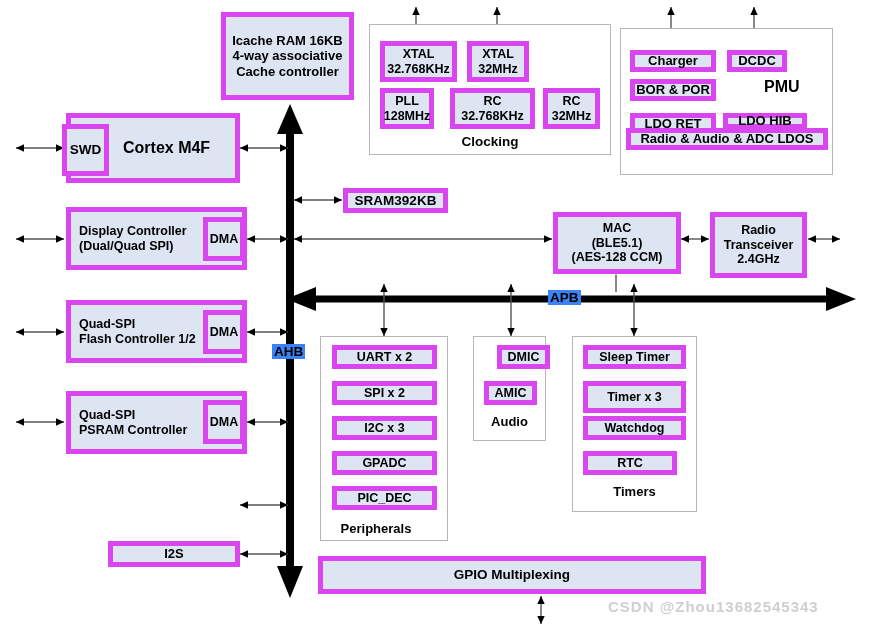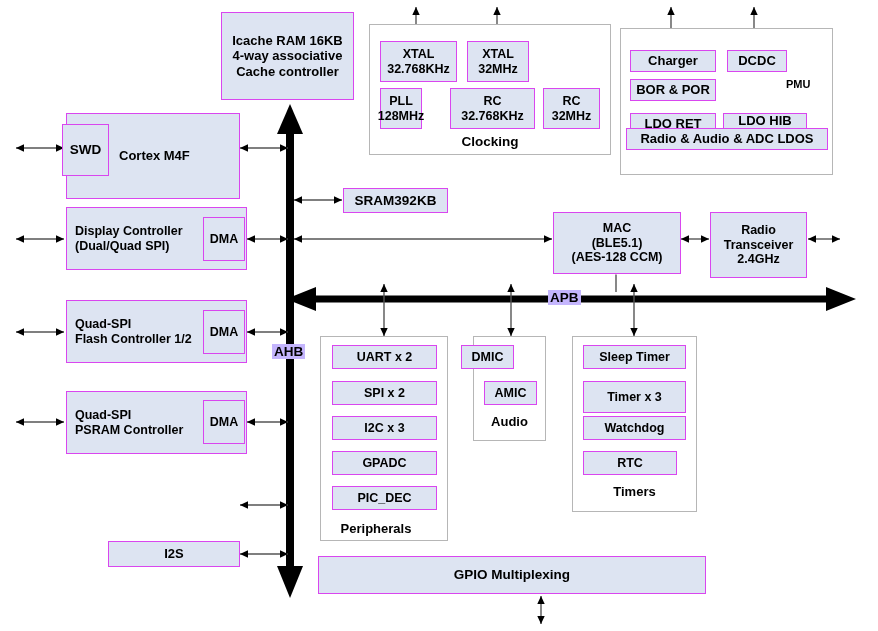--- a/index.html
+++ b/index.html
@@ -2,21 +2,21 @@
 <html><head>
 <meta charset="utf-8">
 <style>
   html,body{margin:0;padding:0;background:#ffffff;}
   body{width:878px;height:631px;font-family:"Liberation Sans",sans-serif;}
   #canvas{position:relative;width:878px;height:631px;overflow:hidden;background:#fff;}
 
   .blk{
     position:absolute;
     background:#dde4f2;
-    border:1px solid #d946ef;
+    border:5px solid #d946ef;
     box-sizing:border-box;
     display:flex;align-items:center;justify-content:center;
     text-align:center;
     font-weight:bold;
     color:#000;
     line-height:1.18;
     white-space:pre-line;
   }
   .grp{
     position:absolute;
@@ -25,21 +25,21 @@
     box-sizing:border-box;
   }
   .grplabel{
     position:absolute;
     font-weight:bold;
     color:#000;
     text-align:center;
     white-space:nowrap;
   }
   .buslabel{
-    position:absolute;font-weight:bold;color:#000;background:#c4b5fd;
+    position:absolute;font-weight:bold;color:#000;background:#3b82f6;
     padding:0 2px;white-space:nowrap;
   }
   .wm{
     position:absolute;color:#cfcfcf;font-weight:bold;
     letter-spacing:1px;white-space:nowrap;
   }
   .lbl-left{justify-content:flex-start;padding-left:8px;text-align:left;}
 </style>
 </head>
 <body>
@@ -134,38 +134,38 @@
 
   <div class="blk" style="left:221px;top:12px;width:133px;height:88px;font-size:13px;">Icache RAM 16KB
 4-way associative
 Cache controller</div>
 
   <div class="grp" style="left:369px;top:24px;width:242px;height:131px;"></div>
   <div class="blk" style="left:380px;top:41px;width:77px;height:41px;font-size:12.5px;">XTAL
 32.768KHz</div>
   <div class="blk" style="left:467px;top:41px;width:62px;height:41px;font-size:12.5px;">XTAL
 32MHz</div>
-  <div class="blk" style="left:380px;top:88px;width:42px;height:41px;font-size:12.5px;text-align:center;">PLL
+  <div class="blk" style="left:380px;top:88px;width:54px;height:41px;font-size:12.5px;text-align:center;">PLL
 128MHz</div>
   <div class="blk" style="left:450px;top:88px;width:85px;height:41px;font-size:12.5px;">RC
 32.768KHz</div>
   <div class="blk" style="left:543px;top:88px;width:57px;height:41px;font-size:12.5px;">RC
 32MHz</div>
   <div class="grplabel" style="left:369px;top:134px;width:242px;font-size:13.5px;">Clocking</div>
 
   <div class="grp" style="left:620px;top:28px;width:213px;height:147px;"></div>
   <div class="blk" style="left:630px;top:50px;width:86px;height:22px;font-size:13px;">Charger</div>
   <div class="blk" style="left:727px;top:50px;width:60px;height:22px;font-size:13px;">DCDC</div>
   <div class="blk" style="left:630px;top:79px;width:86px;height:22px;font-size:13px;">BOR &amp; POR</div>
   <div class="blk" style="left:630px;top:113px;width:86px;height:22px;font-size:13px;">LDO RET</div>
   <div class="blk" style="left:723px;top:113px;width:84px;height:16px;font-size:13px;">LDO HIB</div>
   <div class="blk" style="left:626px;top:128px;width:202px;height:22px;font-size:13px;">Radio &amp; Audio &amp; ADC LDOS</div>
-  <div class="grplabel" style="left:786px;top:78px;font-size:11px;">PMU</div>
-
-  <div class="blk" style="left:66px;top:113px;width:174px;height:86px;font-size:13px;justify-content:flex-start;padding-left:52px;">Cortex M4F</div>
+  <div class="grplabel" style="left:764px;top:78px;font-size:16px;">PMU</div>
+
+  <div class="blk" style="left:66px;top:113px;width:174px;height:70px;font-size:16px;justify-content:flex-start;padding-left:52px;">Cortex M4F</div>
   <div class="blk" style="left:62px;top:124px;width:47px;height:52px;font-size:13.5px;">SWD</div>
 
   <div class="blk lbl-left" style="left:66px;top:207px;width:181px;height:63px;font-size:12.5px;">Display Controller
 (Dual/Quad SPI)</div>
   <div class="blk" style="left:203px;top:217px;width:42px;height:44px;font-size:12.5px;">DMA</div>
 
   <div class="blk lbl-left" style="left:66px;top:300px;width:181px;height:63px;font-size:12.5px;">Quad-SPI
 Flash Controller 1/2</div>
   <div class="blk" style="left:203px;top:310px;width:42px;height:44px;font-size:12.5px;">DMA</div>
 
@@ -188,30 +188,31 @@
 
   <div class="grp" style="left:320px;top:336px;width:128px;height:205px;"></div>
   <div class="blk" style="left:332px;top:345px;width:105px;height:24px;font-size:12.5px;">UART x 2</div>
   <div class="blk" style="left:332px;top:381px;width:105px;height:24px;font-size:12.5px;">SPI x 2</div>
   <div class="blk" style="left:332px;top:416px;width:105px;height:24px;font-size:12.5px;">I2C x 3</div>
   <div class="blk" style="left:332px;top:451px;width:105px;height:24px;font-size:12.5px;">GPADC</div>
   <div class="blk" style="left:332px;top:486px;width:105px;height:24px;font-size:12.5px;">PIC_DEC</div>
   <div class="grplabel" style="left:320px;top:521px;width:112px;font-size:13px;">Peripherals</div>
 
   <div class="grp" style="left:473px;top:336px;width:73px;height:105px;"></div>
-  <div class="blk" style="left:461px;top:345px;width:53px;height:24px;font-size:12.5px;">DMIC</div>
+  <div class="blk" style="left:497px;top:345px;width:53px;height:24px;font-size:12.5px;">DMIC</div>
   <div class="blk" style="left:484px;top:381px;width:53px;height:24px;font-size:12.5px;">AMIC</div>
   <div class="grplabel" style="left:473px;top:414px;width:73px;font-size:13px;">Audio</div>
 
   <div class="grp" style="left:572px;top:336px;width:125px;height:176px;"></div>
   <div class="blk" style="left:583px;top:345px;width:103px;height:24px;font-size:12.5px;">Sleep Timer</div>
   <div class="blk" style="left:583px;top:381px;width:103px;height:32px;font-size:12.5px;">Timer x 3</div>
   <div class="blk" style="left:583px;top:416px;width:103px;height:24px;font-size:12.5px;">Watchdog</div>
   <div class="blk" style="left:583px;top:451px;width:94px;height:24px;font-size:12.5px;">RTC</div>
   <div class="grplabel" style="left:572px;top:484px;width:125px;font-size:13px;">Timers</div>
 
   <div class="blk" style="left:318px;top:556px;width:388px;height:38px;font-size:13.5px;">GPIO Multiplexing</div>
 
   <div class="buslabel" style="left:272px;top:344px;font-size:13.5px;">AHB</div>
   <div class="buslabel" style="left:548px;top:290px;font-size:13.5px;">APB</div>
 
+  <div class="wm" style="left:608px;top:598px;font-size:15px;">CSDN @Zhou13682545343</div>
 
 </div>
 
 </body></html>

